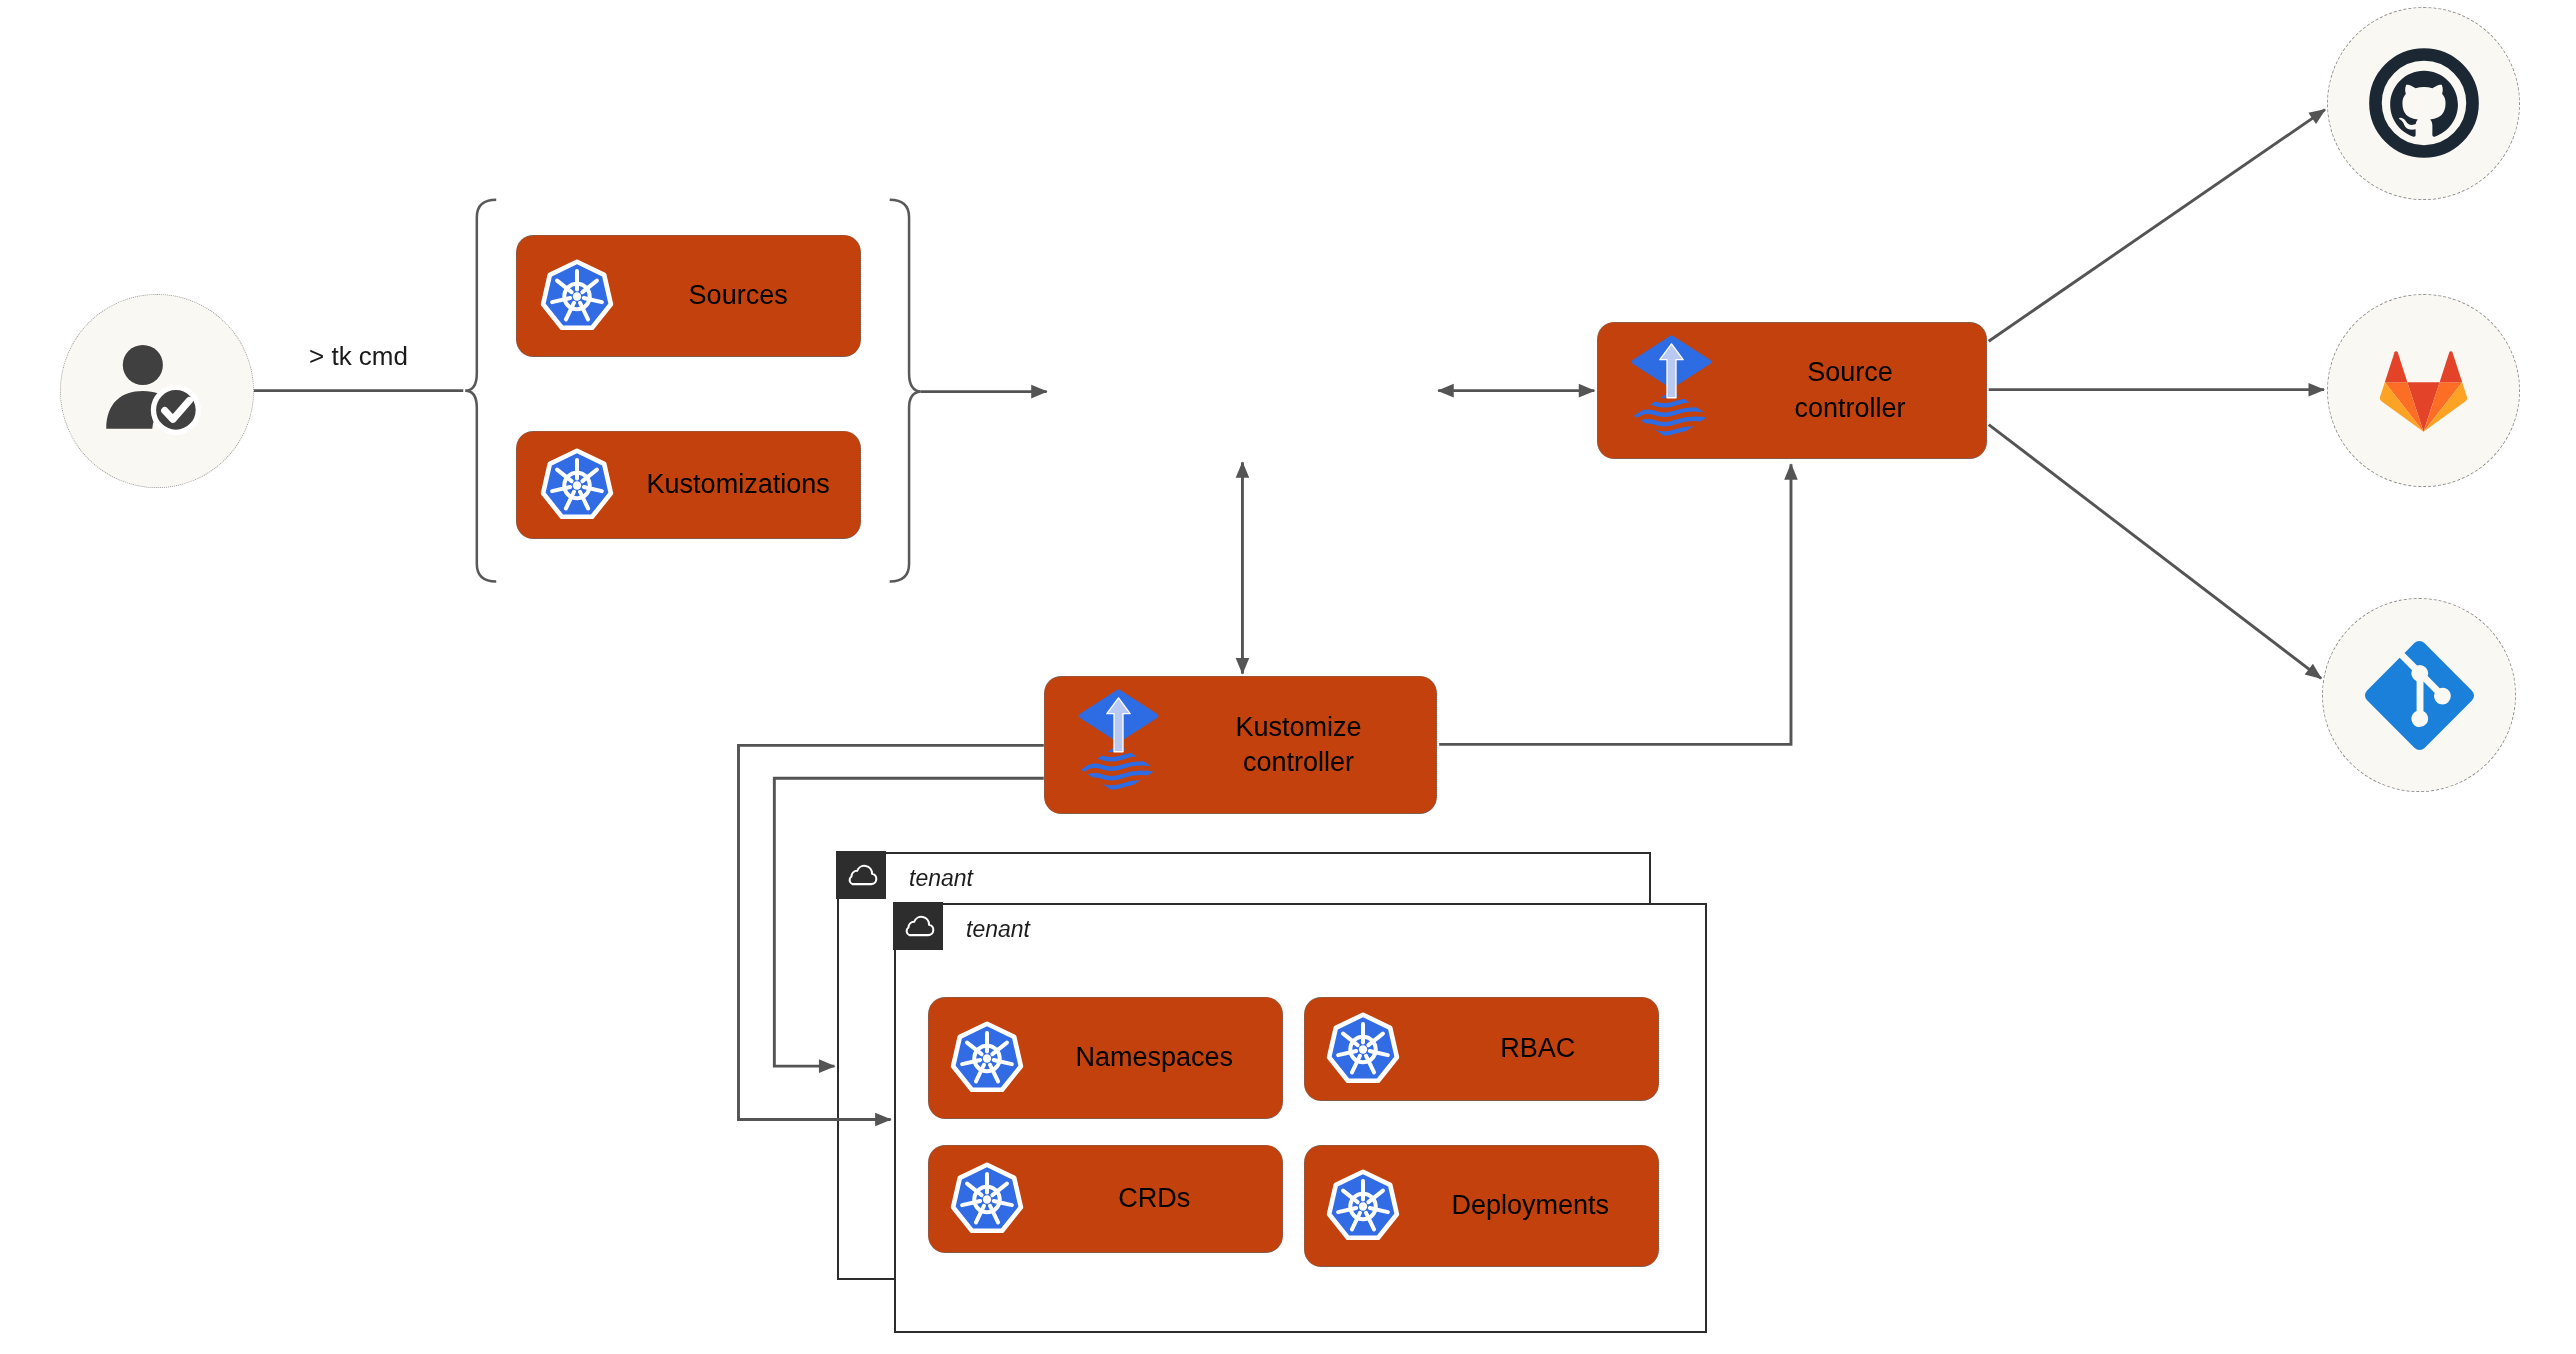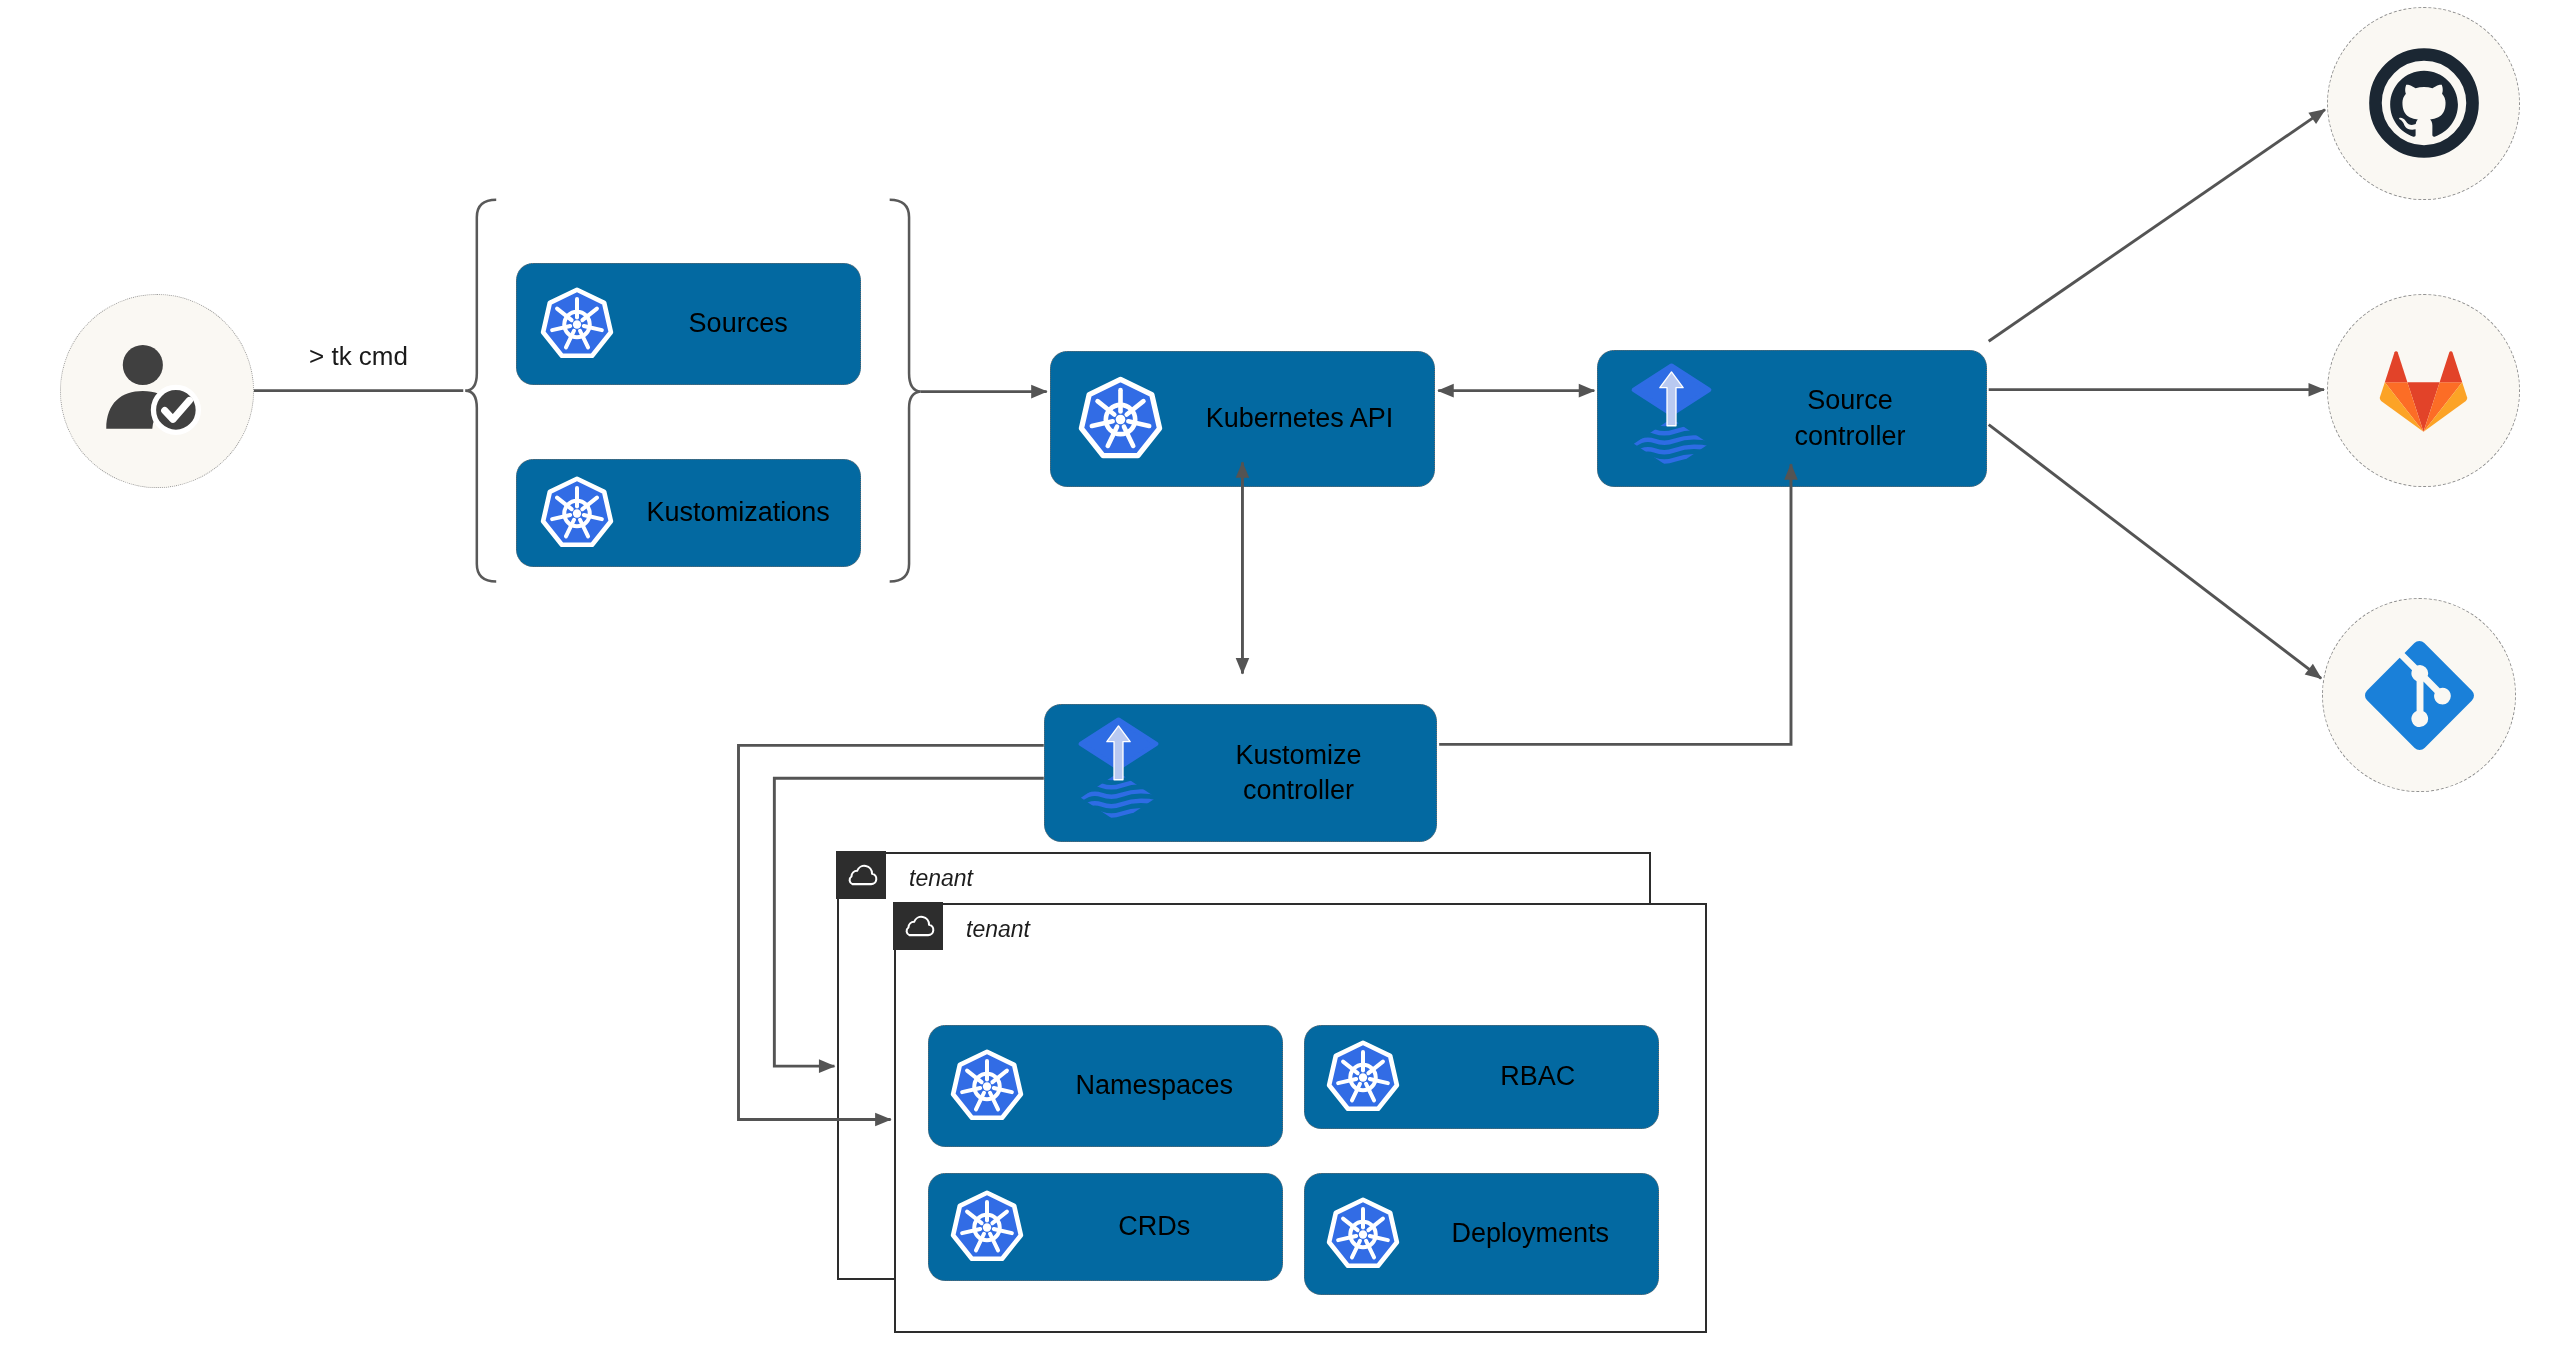--- a/index.html
+++ b/index.html
@@ -1,21 +1,21 @@
 <!DOCTYPE html>
 <html><head>
 <meta charset="utf-8">
 <style>
   html,body{margin:0;padding:0;background:#ffffff;}
   .stage{position:relative;width:2576px;height:1355px;background:#ffffff;overflow:hidden;
          font-family:"Liberation Sans",sans-serif;color:#000;}
 
   
-  .node{position:absolute;display:flex;align-items:center;background:#0369a1;
-        border:1.9px dotted #6b6b6b;border-radius:17.4px;box-sizing:border-box;margin-top:28px;}
+  .node{position:absolute;display:flex;align-items:center;background:#c2410c;
+        border:1.9px dotted #6b6b6b;border-radius:17.4px;box-sizing:border-box;}
   .node .label{flex:1;text-align:center;font-size:27px;line-height:1.3;color:#000;}
   .label-narrow{max-width:174px;margin:0 auto;}
   .icon{flex:0 0 auto;display:block;}
 
   
   .circle{position:absolute;border-radius:50%;background:#faf8f3;border:1.9px dashed #8f8f8f;
           display:flex;align-items:center;justify-content:center;box-sizing:border-box;}
   .circle.dotted{border-style:dotted;border-color:#9a9a9a;}
 
   
@@ -115,26 +115,20 @@
     <div class="label">Sources</div>
   </div>
 
   <div class="node" style="left:516px;top:431px;width:345px;height:108px;">
     <svg class="icon" style="margin-left:21.3px;" width="78" height="83" viewBox="0 0 80 86">
         <use href="#sym-k8s"></use>
       </svg>
     <div class="label">Kustomizations</div>
   </div>
 
-  <div class="node" style="left:1050px;top:323px;width:385px;height:136px;">
-    <svg class="icon" style="margin-left:25px;" width="89" height="93" viewBox="0 0 92 96">
-        <use href="#sym-k8s"></use>
-      </svg>
-    <div class="label">Kubernetes API</div>
-  </div>
 
   <div class="node" style="left:1597px;top:322px;width:390px;height:137px;">
     <svg class="icon" style="margin-left:31px;" width="85" height="112" viewBox="0 0 88 116">
         <use href="#sym-flux"></use>
       </svg>
     <div class="label"><span class="label-narrow" style="display:inline-block;">Source controller</span></div>
   </div>
 
   <div class="node" style="left:1044px;top:676px;width:393px;height:138px;">
     <svg class="icon" style="margin-left:31px;" width="85" height="112" viewBox="0 0 88 116">

